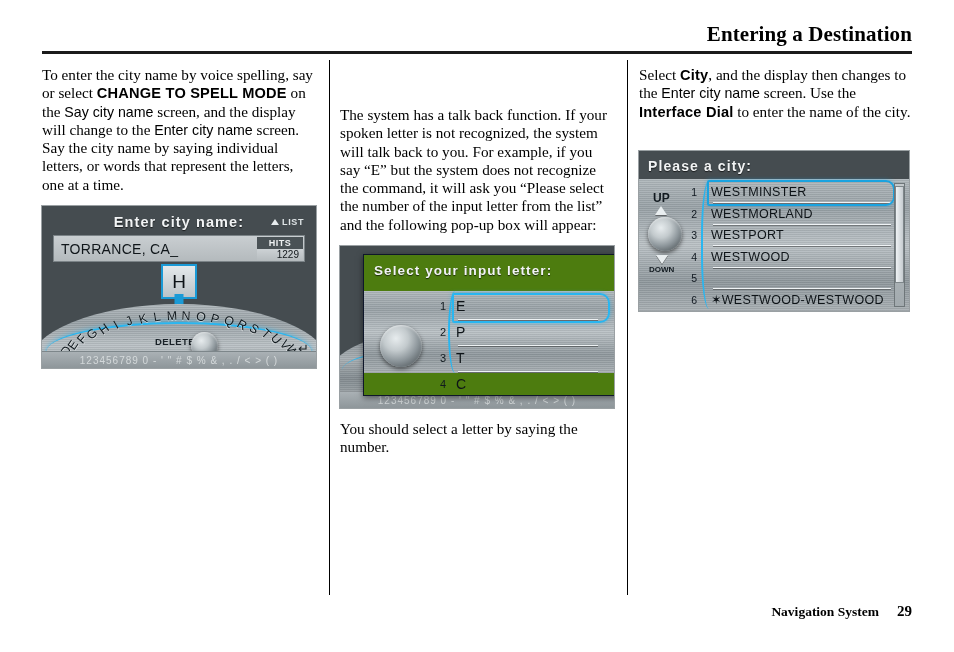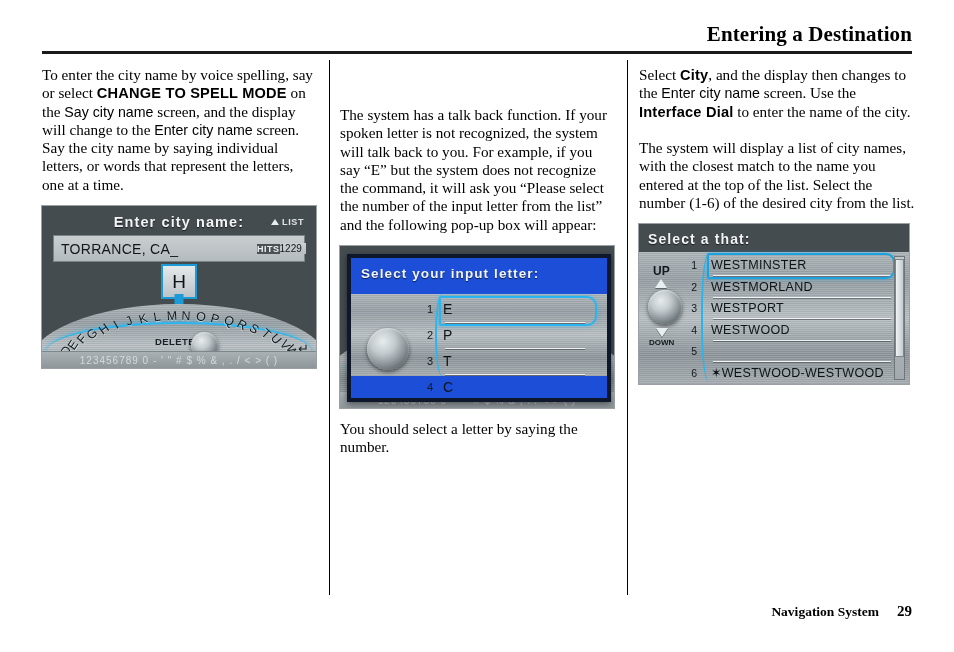--- a/index.html
+++ b/index.html
@@ -126,21 +126,21 @@
     display: flex; align-items: center;
   }
   #s1-input-text {
     font-family: "Liberation Sans", sans-serif;
     font-size: 14px; color: #10161a;
     padding-left: 7px; letter-spacing: .3px;
   }
   #s1-hits {
     position: absolute; right: 1px; top: 1px;
     width: 46px; height: 23px;
-    display: flex; flex-direction: row; align-items: center;
+    display: flex; flex-direction: column;
   }
   #s1-hits-label {
     flex: 1;
     background: #4a5256;
     color: #eef1f2;
     font-family: "Liberation Sans", sans-serif;
     font-size: 9px; font-weight: bold; letter-spacing: .5px;
     display: flex; align-items: center; justify-content: center;
   }
   #s1-hits-value {
@@ -252,24 +252,24 @@
   }
   #s2-ghost-bottombar {
     position: absolute; left: 0; right: 0; bottom: 0; height: 16px;
     background: linear-gradient(180deg,#aab1b5,#8e969a);
     display: flex; align-items: center; justify-content: center;
     font-family: "Liberation Sans", sans-serif;
     font-size: 10px; color: rgba(245,248,249,.6);
     letter-spacing: 1px; overflow: hidden; white-space: nowrap;
   }
   #s2-popup {
-    position: absolute; left: 7px; top: 8px;
+    position: absolute; left: 23px; top: 8px;
     width: 256px; height: 140px;
-    background: #1d4ed8;
-    border: 4px solid #0f172a;
+    background: #4d7c0f;
+    border: 1px solid #0f172a;
     box-shadow: 0 2px 6px rgba(0,0,0,.5);
     overflow: hidden;
   }
   #s2-popup-title {
     position: absolute; left: 10px; top: 8px;
     font-size: 13.5px;
   }
   #s2-listpanel {
     position: absolute; left: 0; right: 0; top: 36px; bottom: 22px;
   }
@@ -535,24 +535,23 @@
   <div class="gap"></div>
 </div>
 
 <div class="col" id="col-3">
 
 
   <p class="para"><span>Select </span><span class="ui-b">City</span><span>, and the display then changes to the </span><span class="ui">Enter city name</span><span> screen. Use the </span><span class="ui-b">Interface Dial</span><span> to enter the name of the city.</span></p>
 
   <div class="gap"></div>
 
-  <p class="para">The system will display a list of city names, with the closest match to the name you entered at the top of the list. Select the number (1-6) of the desired city from the list.</p>
 
   <div class="navshot" id="screen-3">
-    <div class="nav-title" id="s3-title">Select a that:</div>
+    <div class="nav-title" id="s3-title">Please a city:</div>
 
     <div class="metal" id="s3-panel">
       <div id="s3-up">
         <div>UP</div>
         <div class="tri"></div>
       </div>
       <div class="dial" id="s3-dial"></div>
       <div id="s3-down">
         <div class="tri"></div>
         <div>DOWN</div>

